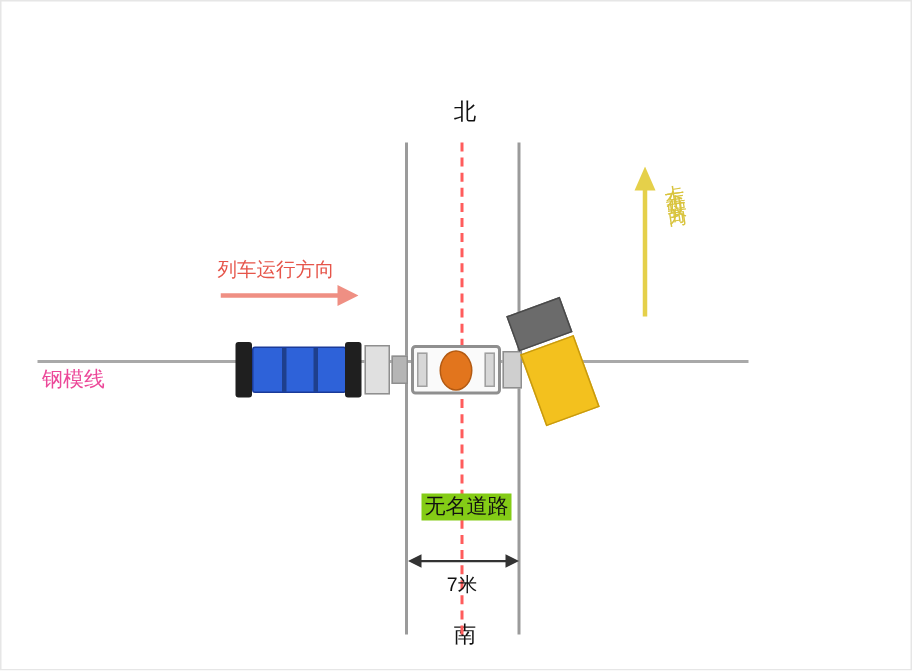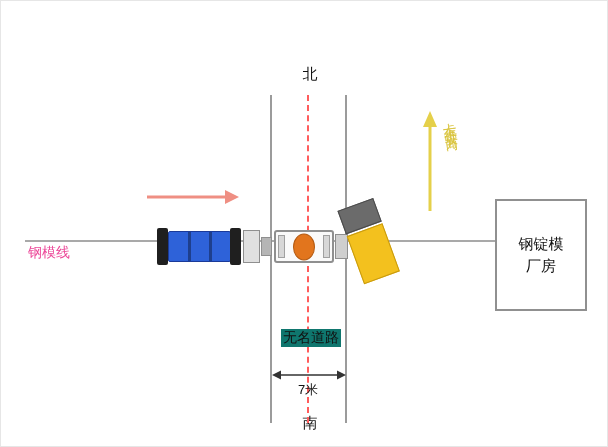--- a/index.html
+++ b/index.html
@@ -10,21 +10,21 @@
   .title{top:16px;left:0;right:0;text-align:center;font-size:20px;font-weight:bold;letter-spacing:1px;}
   .compass{font-size:15px;color:#111;transform:translateX(-50%);}
   .north{top:64px;left:309px;}
   .south{top:413px;left:309px;}
 
   
   .road-line{top:94px;width:2px;height:328px;background:#9b9b9b;z-index:0;}
   .road-left{left:269px;}
   .road-right{left:344px;}
   .centerline{left:306px;top:94px;width:0;height:328px;border-left:2px dashed #ff5c5c;z-index:1;}
-  .road-name{left:310px;top:328px;transform:translateX(-50%);font-size:14px;color:#111;z-index:4;background:#0f766e;padding:0 2px;}
+  .road-name{left:310px;top:328px;transform:translateX(-50%);font-size:14px;color:#111;z-index:4;background:#84cc16;padding:0 2px;}
 
   
   .rail-line{left:24px;top:239px;width:474px;height:2px;background:#a9a9a9;z-index:0;}
   .rail-label{left:27px;top:243px;font-size:14px;color:#ec4899;font-family:Liberation Serif, serif;}
 
   
   .train-dir-label{left:144px;top:170px;font-size:13px;}
   .train-arrow{left:146px;top:189px;width:92px;height:14px;}
 
   
@@ -72,20 +72,21 @@
   <div class="abs compass south">南</div>
 
   <div class="abs road-line road-left"></div>
   <div class="abs road-line road-right"></div>
   <div class="abs centerline" style="border-left-color: rgb(255, 92, 92);"></div>
   <div class="abs road-name">无名道路</div>
 
   <div class="abs rail-line"></div>
   <div class="abs rail-label">钢模线</div>
 
+  <div class="abs train-dir-label" style="color: rgb(230, 85, 74);">列车运行方向</div>
   <div class="abs train-arrow" style="color: rgb(239, 143, 131);">
     <svg width="92" height="14" viewBox="0 0 92 14">
       <line x1="0" y1="7" x2="80" y2="7" stroke="currentColor" stroke-width="3"></line>
       <polygon points="78,0 92,7 78,14" fill="currentColor"></polygon>
     </svg>
   </div>
 
   <div class="abs train-cap cap-left"></div>
   <div class="abs train-body" style="background-color: rgb(46, 98, 217);">
     <div class="train-stripe stripe-1"></div>
@@ -108,24 +109,20 @@
   </div>
 
   <div class="abs truck-arrow" style="color: rgb(229, 208, 74);">
     <svg width="18" height="102" viewBox="0 0 18 102">
       <line x1="9" y1="100" x2="9" y2="12" stroke="currentColor" stroke-width="3"></line>
       <polygon points="2,16 16,16 9,0" fill="currentColor"></polygon>
     </svg>
   </div>
   <div class="abs truck-dir-label" style="color: rgb(217, 196, 62);">卡车行驶方向</div>
 
-  <div class="abs factory">
-    <div class="factory-label">钢锭模
-厂房</div>
-  </div>
 
   <div class="abs dim-label">7米</div>
   <div class="abs dim-arrow">
     <svg width="74" height="12" viewBox="0 0 74 12">
       <line x1="8" y1="6" x2="66" y2="6" stroke="#333" stroke-width="1.5"></line>
       <polygon points="0,6 9,1.5 9,10.5" fill="#333"></polygon>
       <polygon points="74,6 65,1.5 65,10.5" fill="#333"></polygon>
     </svg>
   </div>
 

